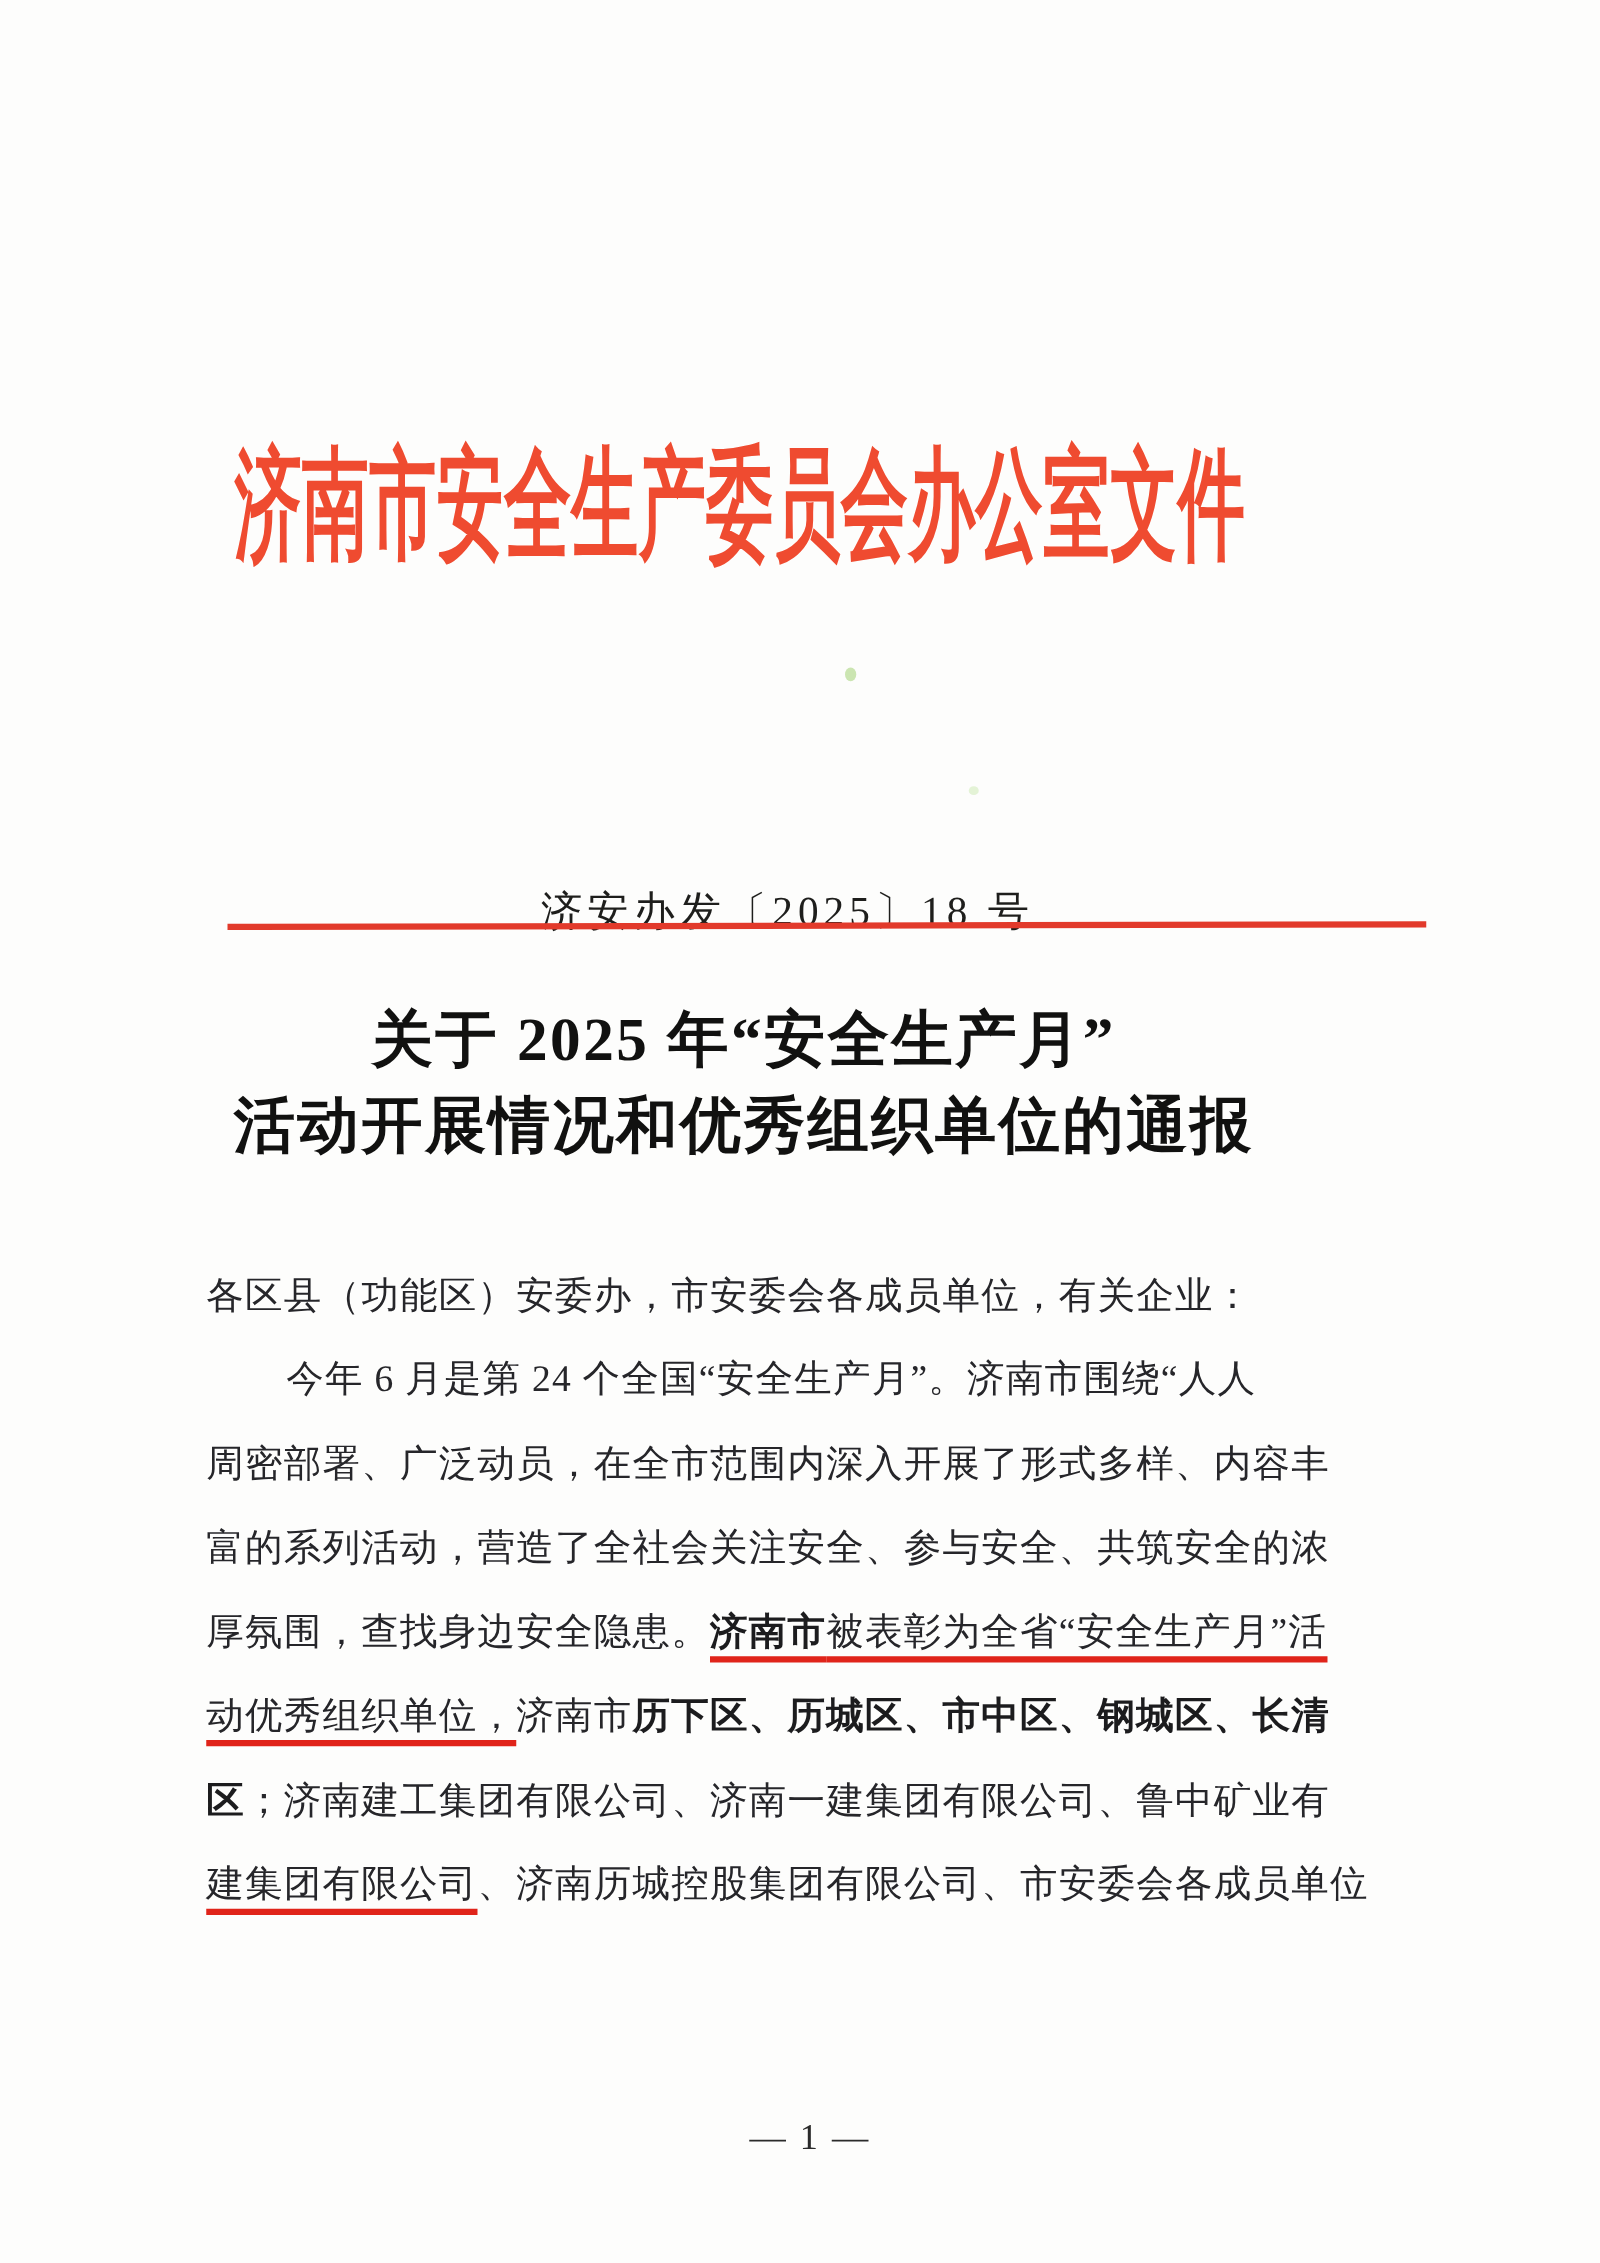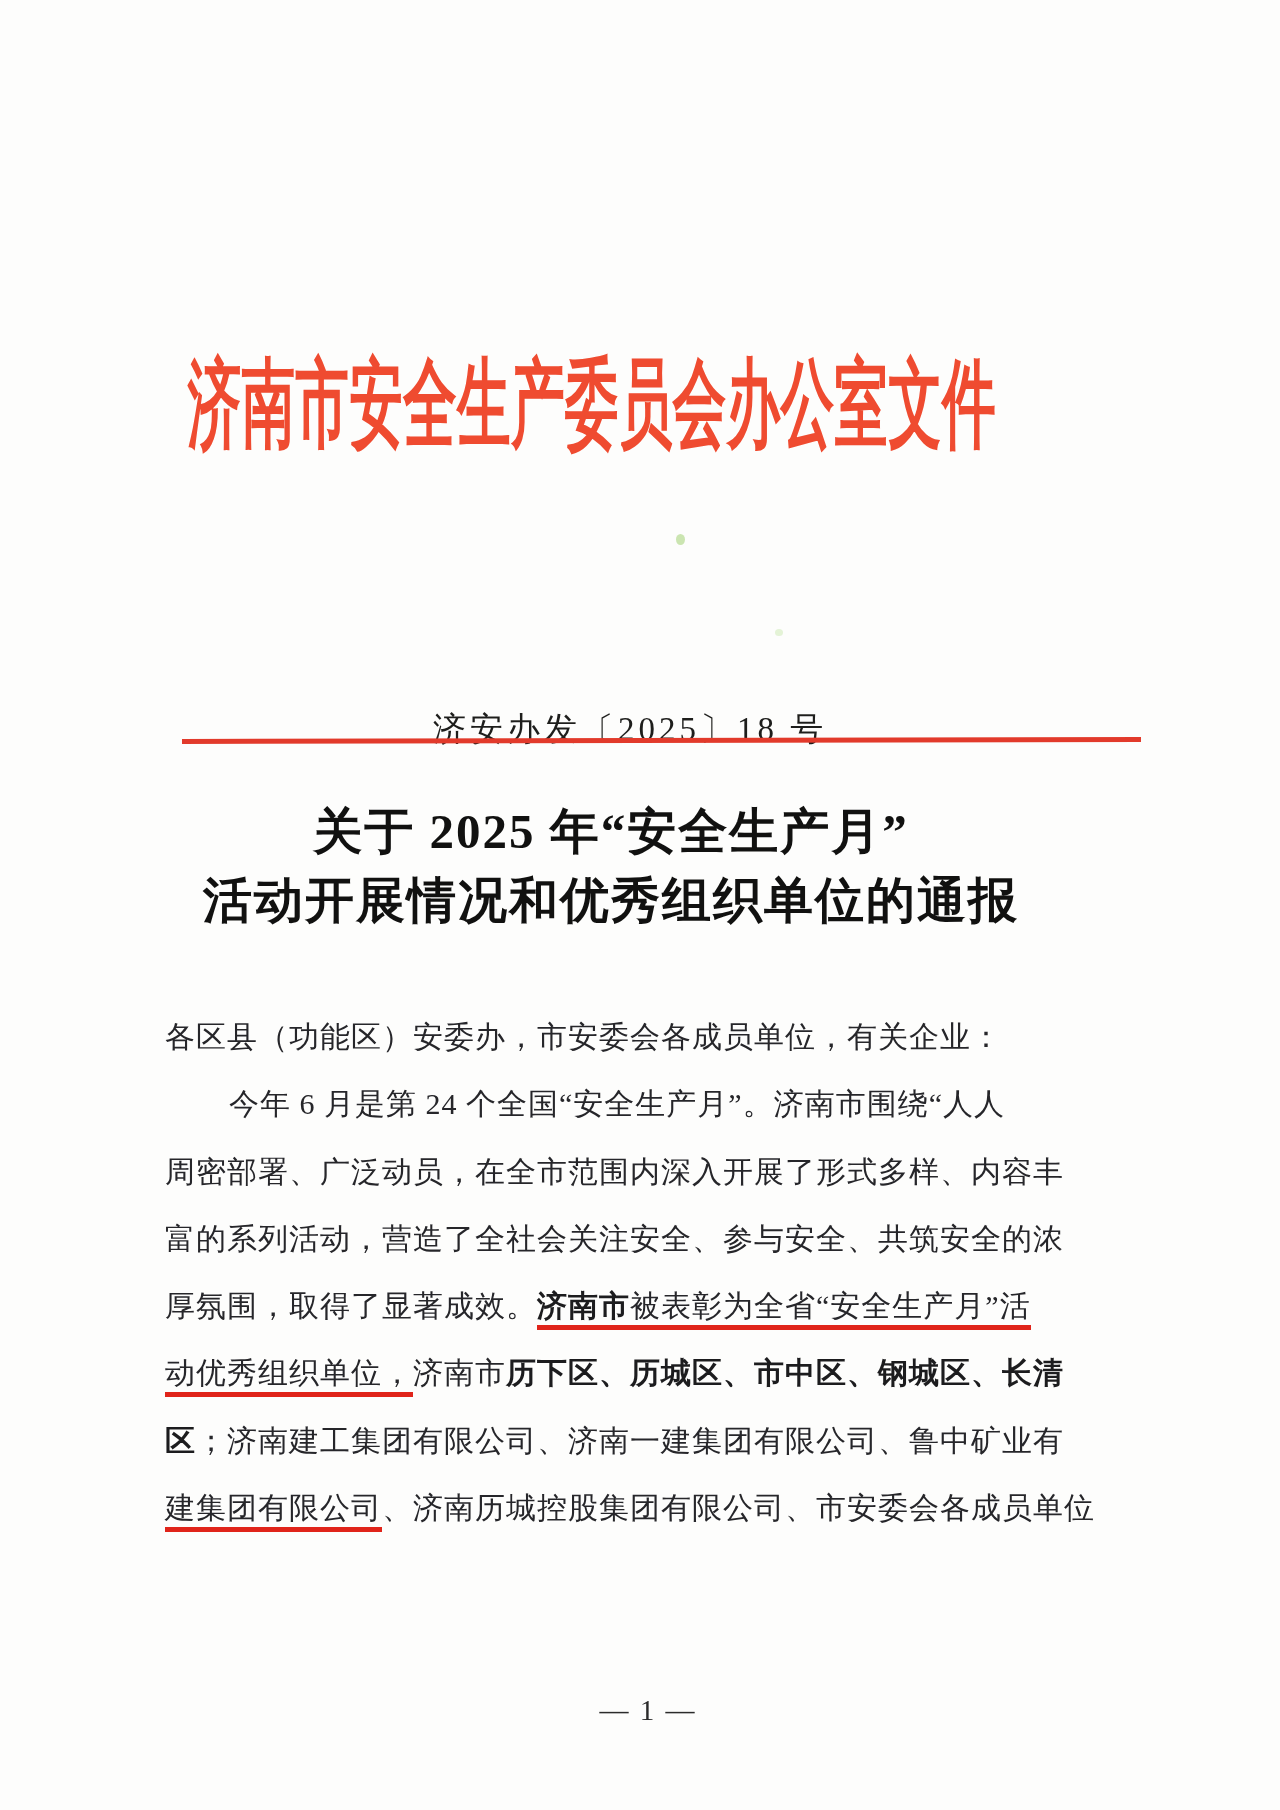--- a/index.html
+++ b/index.html
@@ -78,21 +78,21 @@
     top: 738px;
     width: 959px;
     height: 5px;
     background: var(--divider_red, #e23a2b);
     transform: rotate(-0.12deg);
   }
 
   
   .doc-title {
     position: absolute;
-    left: 181px;
+    left: 165px;
     top: 797px;
     width: 860px;
     text-align: center;
     font-size: 49px;
     font-weight: 700;
     line-height: 69px;
     letter-spacing: 2px;
     color: #111110;
     white-space: nowrap;
   }
@@ -154,19 +154,19 @@
 <div class="doc-title">
   <div>关于 2025 年“安全生产月”</div>
   <div>活动开展情况和优秀组织单位的通报</div>
 </div>
 
 <div class="body-block">
     <div class="body-line"><span>各区县（功能区）安委办，市安委会各成员单位，有关企业：</span></div>
     <div class="body-line indent"><span>今年 6 月是第 24 个全国“安全生产月”。济南市围绕“人人</span></div>
     <div class="body-line"><span>周密部署、广泛动员，在全市范围内深入开展了形式多样、内容丰</span></div>
     <div class="body-line"><span>富的系列活动，营造了全社会关注安全、参与安全、共筑安全的浓</span></div>
-    <div class="body-line"><span>厚氛围，取得了显著成效。</span><span class="bold ul">济南市</span><span class="ul">被表彰为全省“安全生产月”活</span></div>
+    <div class="body-line"><span>厚氛围，查找身边安全隐患。</span><span class="bold ul">济南市</span><span class="ul">被表彰为全省“安全生产月”活</span></div>
     <div class="body-line"><span class="ul">动优秀组织单位，</span><span>济南市</span><span class="bold">历下区、历城区、市中区、钢城区、长清</span></div>
     <div class="body-line"><span class="bold">区</span><span>；济南建工集团有限公司、济南一建集团有限公司、鲁中矿业有</span></div>
     <div class="body-line"><span class="ul">建集团有限公司</span><span>、济南历城控股集团有限公司、市安委会各成员单位</span></div>
   </div>
 
 <div class="page-number">— 1 —</div>
 
 </body></html>

